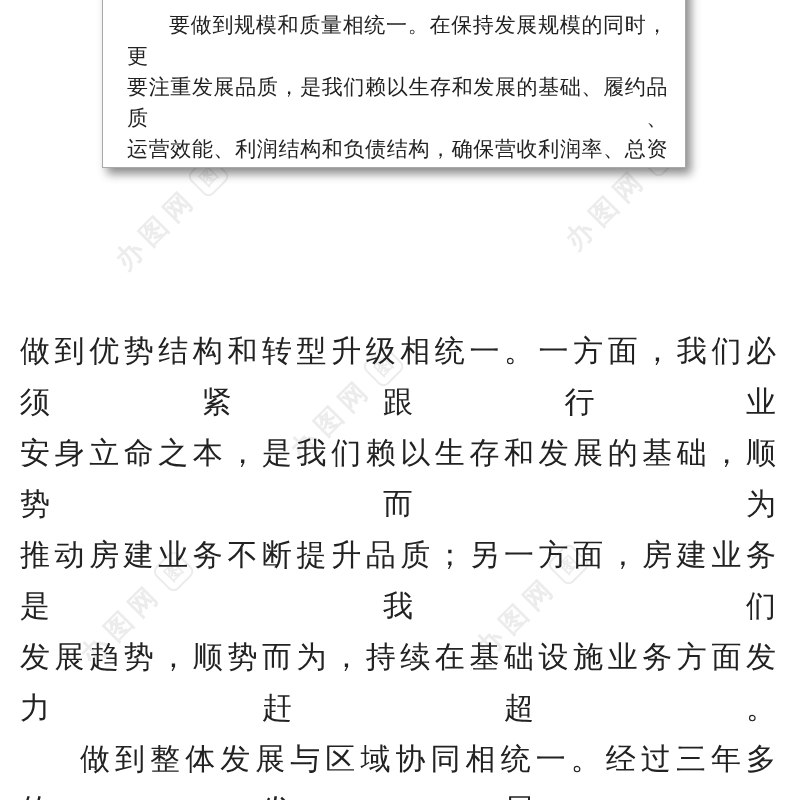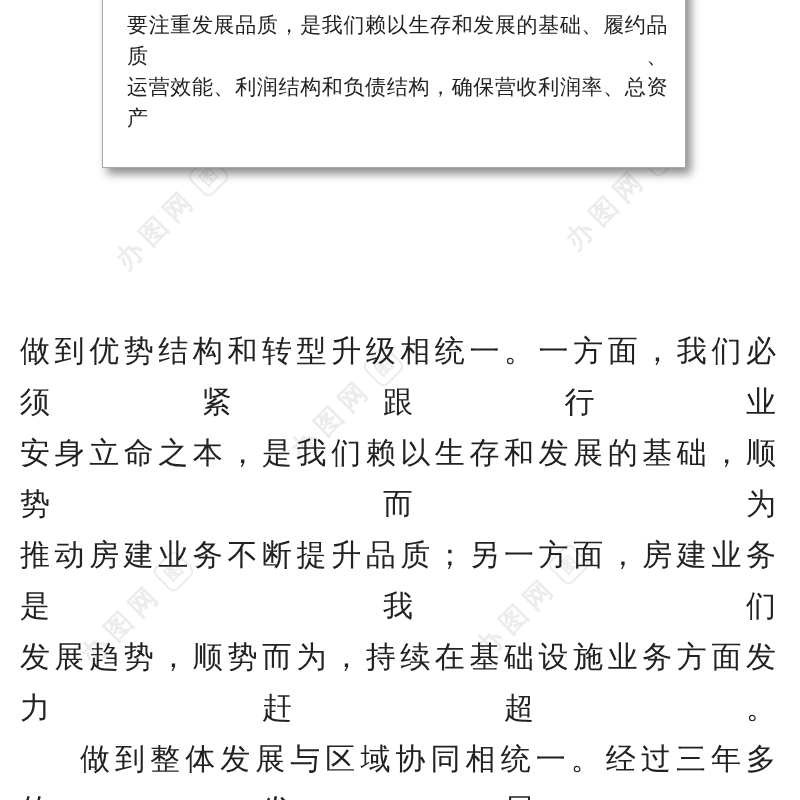--- a/index.html
+++ b/index.html
@@ -103,20 +103,21 @@
         <span class="wm-text">办图网</span>
         <span class="wm-logo">图</span>
       </div>
       <div class="wm" style="left: 530px; top: 603px;">
         <span class="wm-text">办图网</span>
         <span class="wm-logo">图</span>
       </div>
     </div>
 
   <div class="prevpage">
+      <div class="bline indent">要做到规模和质量相统一。在保持发展规模的同时，更</div>
       <div class="bline">要注重发展品质，是我们赖以生存和发展的基础、履约品质、</div>
       <div class="bline">运营效能、利润结构和负债结构，确保营收利润率、总资产</div>
     </div>
 
   <div class="bodytext">
       <div class="mline full">做到优势结构和转型升级相统一。一方面，我们必须紧跟行业</div>
       <div class="mline full">安身立命之本，是我们赖以生存和发展的基础，顺势而为</div>
       <div class="mline full">推动房建业务不断提升品质；另一方面，房建业务是我们</div>
       <div class="mline full">发展趋势，顺势而为，持续在基础设施业务方面发力赶超。</div>
       <div class="mline full indent">做到整体发展与区域协同相统一。经过三年多的发展，</div>

